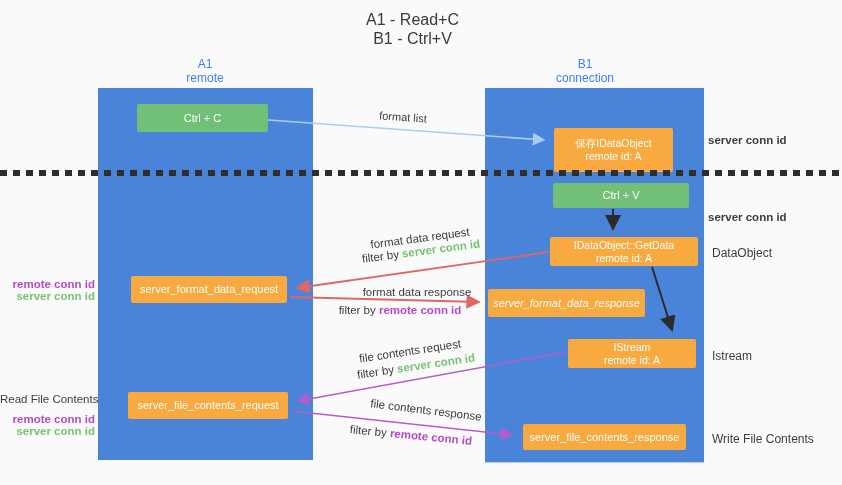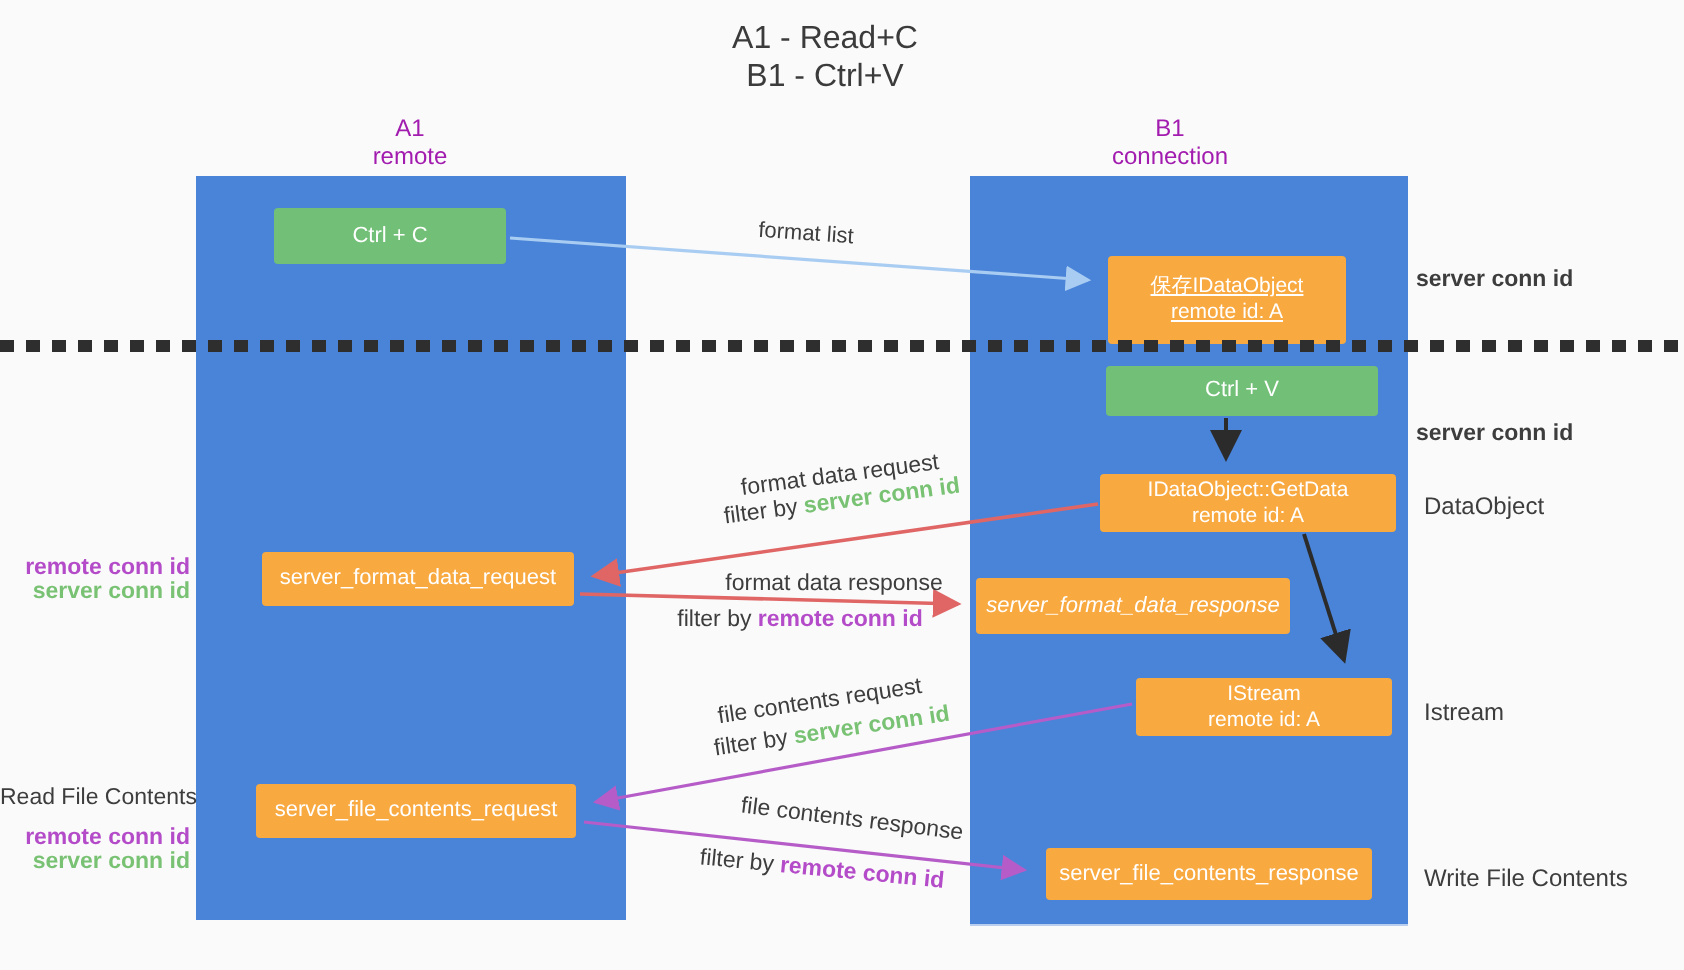--- a/index.html
+++ b/index.html
@@ -8,21 +8,21 @@
 
   
   .lane{position:absolute; background:#4a84d8; top:88px;}
   .lane-a1{left:98px; width:215px; height:372px;}
   .lane-b1{left:485px; width:219px; height:374px; box-shadow:0 1px 0 #b9cdef;}
 
   
   .title{position:absolute; left:320px; top:10px; width:185px; text-align:center;
          font-size:16px; line-height:19px; color:#3b3b3b;}
   .lane-header{position:absolute; top:57px; width:110px; text-align:center;
-               font-size:12px; line-height:14px; color:#a21caf;}
+               font-size:12px; line-height:14px; color:#3b82f6;}
   .hdr-a1{left:150px;} .hdr-b1{left:530px;text-align:center;}
 
   
   .divider{position:absolute; left:0; top:170px; width:842px; height:6px; z-index:4;
            background:repeating-linear-gradient(90deg,#2e2e2e 0 7px,transparent 7px 13px);}
 
   
   .node{position:absolute; display:flex; align-items:center; justify-content:center;
         color:#fff; font-size:11px; line-height:13px; text-align:center;
         border-radius:2px; z-index:3; white-space:nowrap;}
@@ -82,23 +82,23 @@
     </defs>
     <line x1="255" y1="119" x2="544" y2="140" stroke="#a9cdf2" stroke-width="1.6" marker-end="url(#m-blue)"></line>
     <line x1="613" y1="209" x2="613" y2="229" stroke="#2b2b2b" stroke-width="2" marker-end="url(#m-black)"></line>
     <line x1="652" y1="267" x2="672" y2="330" stroke="#2b2b2b" stroke-width="2" marker-end="url(#m-black)"></line>
     <line x1="549" y1="252" x2="297" y2="288" stroke="#e06666" stroke-width="1.8" marker-end="url(#m-red)"></line>
     <line x1="290" y1="297" x2="479" y2="302" stroke="#e06666" stroke-width="1.8" marker-end="url(#m-red)"></line>
     <line x1="566" y1="352" x2="298" y2="401" stroke="#b65cc8" stroke-width="1.6" marker-end="url(#m-purple)"></line>
     <line x1="292" y1="411" x2="512" y2="435" stroke="#b65cc8" stroke-width="1.6" marker-end="url(#m-purple)"></line>
   </svg>
 
-  <div class="node green" style="left:137px; top:104px; width:116px; height:28px;">Ctrl + C</div>
+  <div class="node green" style="left:137px; top:104px; width:131px; height:28px;">Ctrl + C</div>
 
-  <div class="node orange" style="left:554px; top:128px; width:119px; height:44px; font-size:10.5px;text-decoration:underline;">
+  <div class="node orange" style="left:554px; top:128px; width:119px; height:44px; font-size:10.5px;">
     <div>
       <div>保存IDataObject</div>
       <div>remote id: A</div>
     </div>
   </div>
 
   <div class="node green" style="left:553px; top:183px; width:136px; height:25px;">Ctrl + V</div>
 
   <div class="node orange" style="left:550px; top:237px; width:148px; height:29px; font-size:10.5px;">
     <div>

